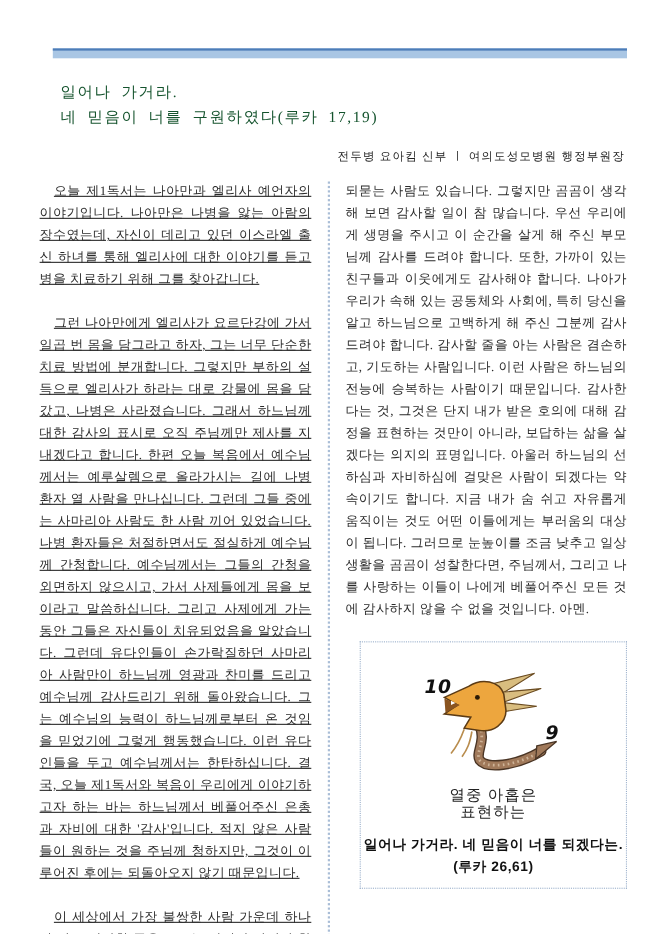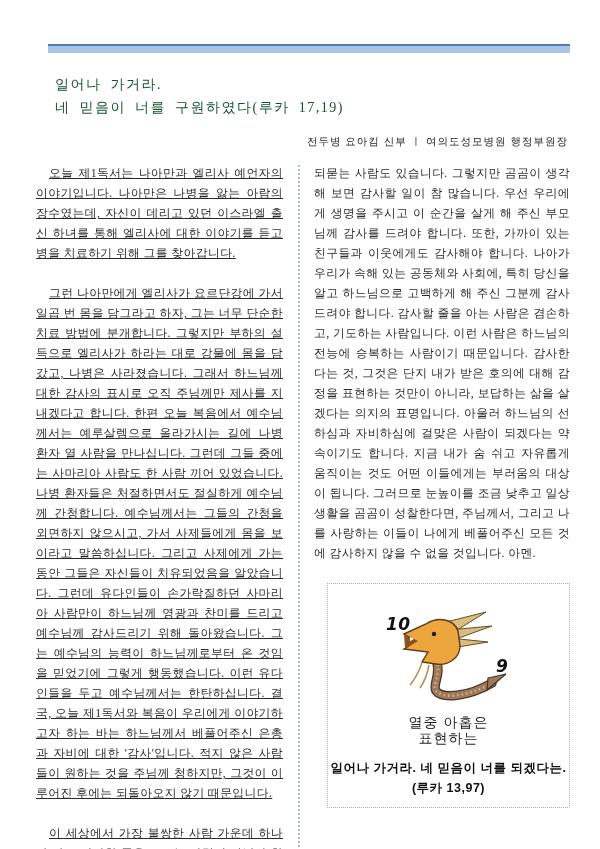--- a/index.html
+++ b/index.html
@@ -108,17 +108,17 @@
 
         <text class="fig-num" x="12" y="24">10</text>
         <text class="fig-num" x="122" y="66">9</text>
       </svg>
       <div class="figure-caption">
         <div>열중 아홉은</div>
         <div>표현하는</div>
       </div>
       <div class="figure-verse">
         <div>일어나 가거라. 네 믿음이 너를 되겠다는.</div>
-        <div>(루카 13,97)</div>
+        <div>(루카 26,61)</div>
       </div>
     </div>
   </div>
 </div>
 
 </body></html>

